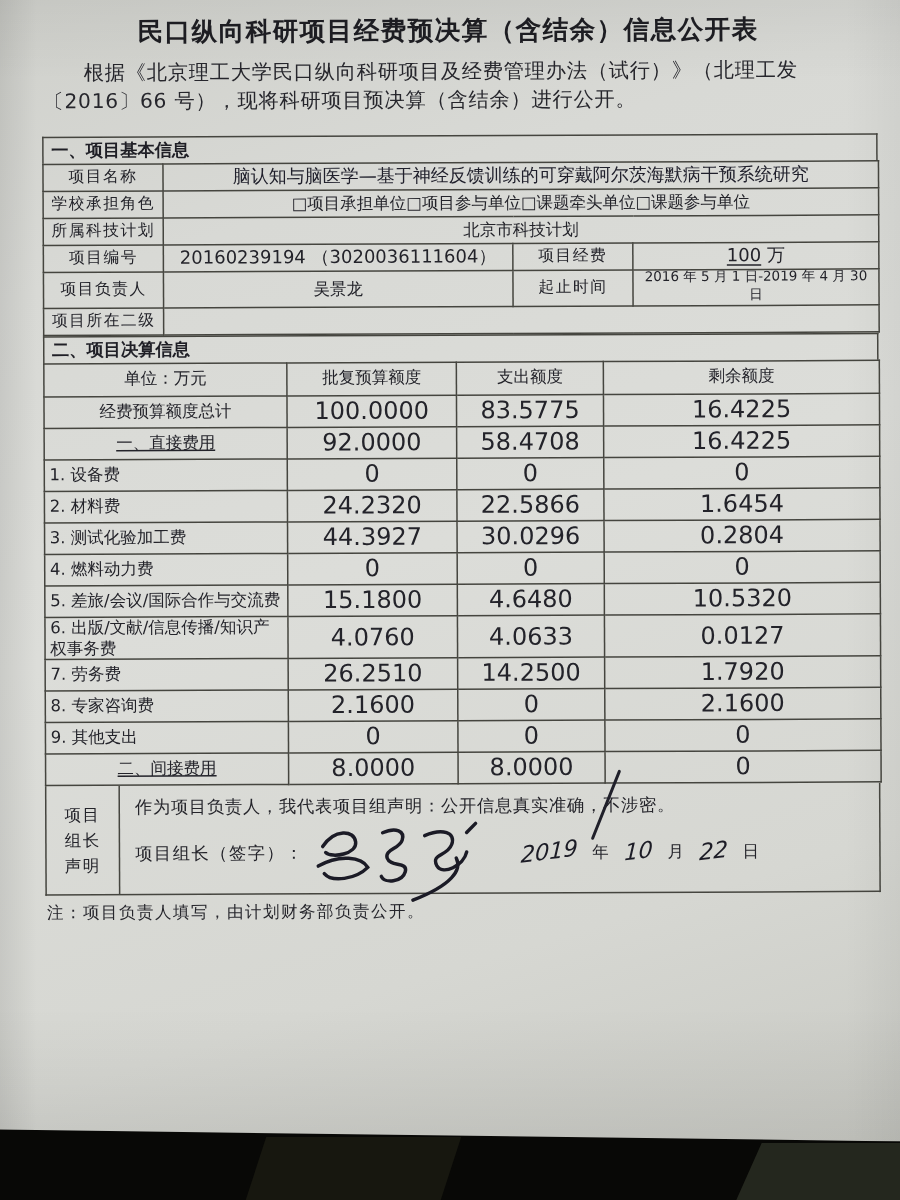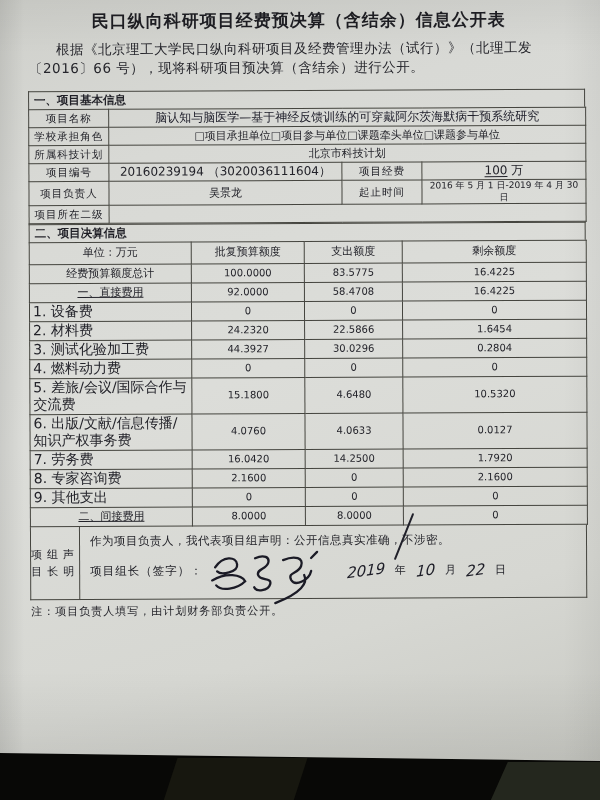--- a/index.html
+++ b/index.html
@@ -41,27 +41,27 @@
   .t1 col:nth-child(3){width:80px;}  .t1 col:nth-child(4){width:164px;}
   .t1 .lblc{letter-spacing:1px;font-size:10.5px;margin-top:20px;}
   .t1 .pname{font-size:12px;color:#20202c;}
   .t1 .small{font-size:9px;letter-spacing:0;}
   .t1 .num{font-size:12px;}
   .funds-under{text-decoration:underline;text-underline-offset:2px;}
   
   .t2 col:nth-child(1){width:162px;} .t2 col:nth-child(2){width:113px;}
   .t2 col:nth-child(3){width:98px;}  .t2 col:nth-child(4){width:184px;}
   .t2 th{height:21px;font-size:11px;}
-  .t2 td{font-size:10px;height:18px;}
+  .t2 td{font-size:16px;height:18px;}
   .t2 tr.r-total td.lbl{text-align:center;font-size:11px;}
   .t2 tr.r-group td.lbl{text-align:center;font-size:11px;text-decoration:underline;}
-  .t2 tr.r-item  td.lbl{text-align:left;font-size:14px;}
+  .t2 tr.r-item  td.lbl{text-align:left;font-size:11px;}
   
   .statement{display:flex;border:1px solid #45453f;border-top:none;width:555px;min-height:72px;}
-  .st-left{width:48px;border-right:1px solid #45453f;display:flex;flex-direction:row;
+  .st-left{width:48px;border-right:1px solid #45453f;display:flex;flex-direction:column;
     justify-content:center;align-items:center;font-size:11px;line-height:1.55;letter-spacing:1px;}
   .st-right{flex:1;padding:7px 8px 4px 10px;position:relative;}
   .st-decl{font-size:11.5px;letter-spacing:.5px;color:#25252b;}
   .sig-line{display:flex;align-items:center;margin-top:3px;height:40px;}
   .sig-label{font-size:11.5px;letter-spacing:1px;font-family:Liberation Mono, monospace;}
   .sig-svg{overflow:visible;margin-left:6px;flex:none;}
   .date-group{display:flex;align-items:center;margin-left:14px;font-size:11px;}
   .hand{font-style:italic;font-size:15px;color:#1c1c26;
     transform:rotate(-7deg) skewX(-10deg);display:inline-block;margin:0 6px;}
   .date-unit{font-size:11px;margin:0 4px;}
@@ -184,21 +184,21 @@
             <td>10.5320</td>
           </tr>
           <tr class="r-item">
             <td class="lbl">6. 出版/文献/信息传播/知识产权事务费</td>
             <td>4.0760</td>
             <td>4.0633</td>
             <td>0.0127</td>
           </tr>
           <tr class="r-item">
             <td class="lbl">7. 劳务费</td>
-            <td>16.0420</td>
+            <td>26.2510</td>
             <td>14.2500</td>
             <td>1.7920</td>
           </tr>
           <tr class="r-item">
             <td class="lbl">8. 专家咨询费</td>
             <td>2.1600</td>
             <td>0</td>
             <td>2.1600</td>
           </tr>
           <tr class="r-item">

